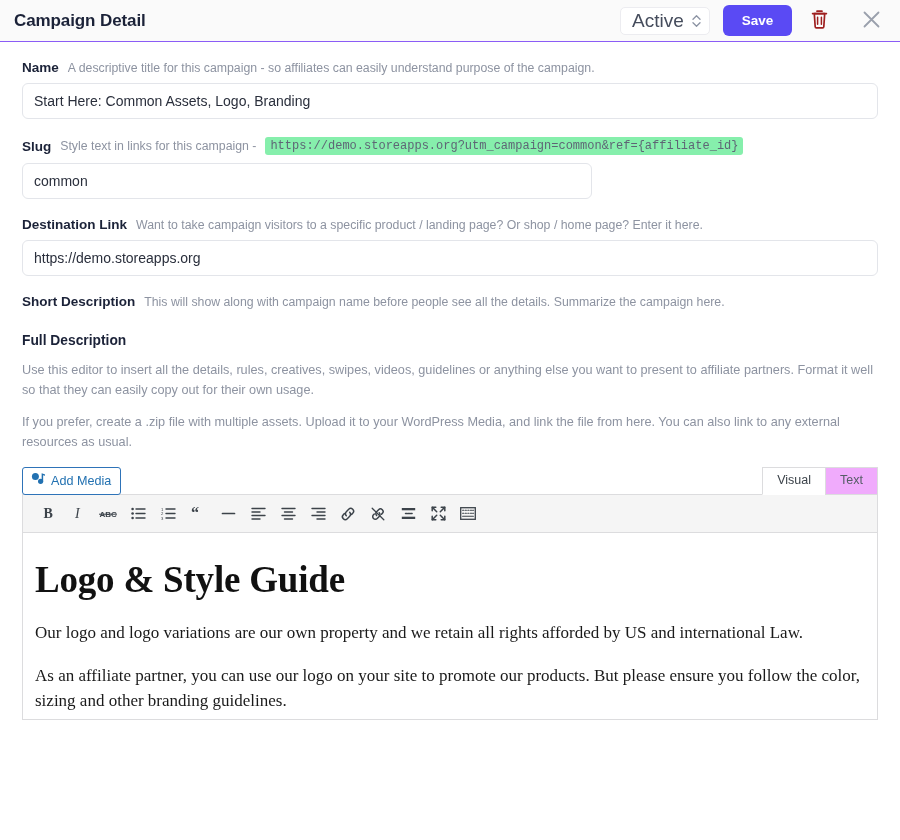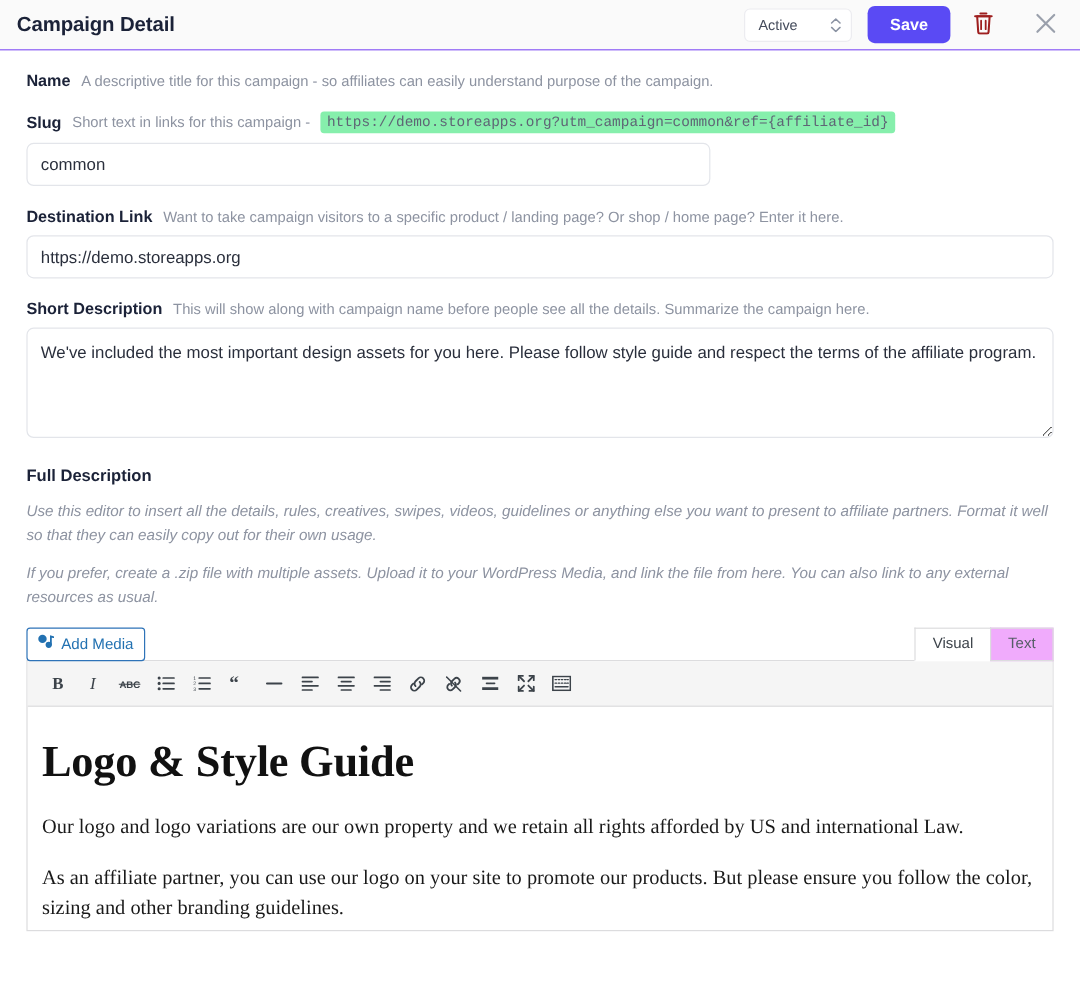--- a/index.html
+++ b/index.html
@@ -30,21 +30,21 @@
   }
   .header-actions { display: flex; align-items: center; gap: 0; }
 
   .status-select {
     width: 90px; height: 28px;
     background: #ffffff;
     border: 1px solid #ececf0;
     border-radius: 5px;
     display: flex; align-items: center;
     padding: 0 8px 0 11px;
-    font-size: 12px;
+    font-size: 19px;
     color: #454c5c;
     margin-right: 13px;
   }
   .status-select .sel-label { flex: 1; }
   .updown { display: flex; flex-direction: column; align-items: center; gap: 2px; color: #8b93a3; }
   .updown svg { display: block; }
 
   .save-btn {
     height: 31px;
     min-width: 69px;
@@ -135,21 +135,20 @@
     font-size: 13.8px;
     font-weight: 700;
     color: #1b2238;
     margin-bottom: 13px;
   }
   .fulldesc-p {
     font-size: 12.7px;
     line-height: 1.57;
     color: #8d93a1;
     margin: 0 0 12px 0;
-    font-style: italic;
   }
 
   
   .editor-wrap { margin-top: 14px; position: relative; }
   .editor-topbar {
     display: flex;
     align-items: flex-end;
     justify-content: space-between;
     height: 28px;
   }
@@ -270,45 +269,45 @@
   </div>
 </div>
 
 <div class="content">
 
   <div class="field">
     <div class="field-head">
       <span class="field-label">Name</span>
       <span class="field-hint">A descriptive title for this campaign - so affiliates can easily understand purpose of the campaign.</span>
     </div>
+    <input class="text-input" type="text" value="Start Here: Common Assets, Logo, Branding" style="">
   </div>
 
   <div class="field">
     <div class="field-head">
       <span class="field-label">Slug</span>
-      <span class="field-hint">Short text in links for this campaign -</span>
+      <span class="field-hint">Style text in links for this campaign -</span>
       <span class="code-chip">https://demo.storeapps.org?utm_campaign=common&amp;ref={affiliate_id}</span>
     </div>
     <input class="text-input short" type="text" value="common" style="">
   </div>
 
   <div class="field">
     <div class="field-head">
       <span class="field-label">Destination Link</span>
       <span class="field-hint">Want to take campaign visitors to a specific product / landing page? Or shop / home page? Enter it here.</span>
     </div>
     <input class="text-input" type="text" value="https://demo.storeapps.org" style="">
   </div>
 
   <div class="field">
     <div class="field-head">
       <span class="field-label">Short Description</span>
       <span class="field-hint">This will show along with campaign name before people see all the details. Summarize the campaign here.</span>
     </div>
-    <textarea class="textarea-input" style="">We've included the most important design assets for you here. Please follow style guide and respect the terms of the affiliate program.</textarea>
   </div>
 
   <div class="fulldesc">
     <div class="fulldesc-title">Full Description</div>
     <p class="fulldesc-p">Use this editor to insert all the details, rules, creatives, swipes, videos, guidelines or anything else you want to present to affiliate partners. Format it well so that they can easily copy out for their own usage.</p>
     <p class="fulldesc-p">If you prefer, create a .zip file with multiple assets. Upload it to your WordPress Media, and link the file from here. You can also link to any external resources as usual.</p>
   </div>
 
   <div class="editor-wrap">
 

